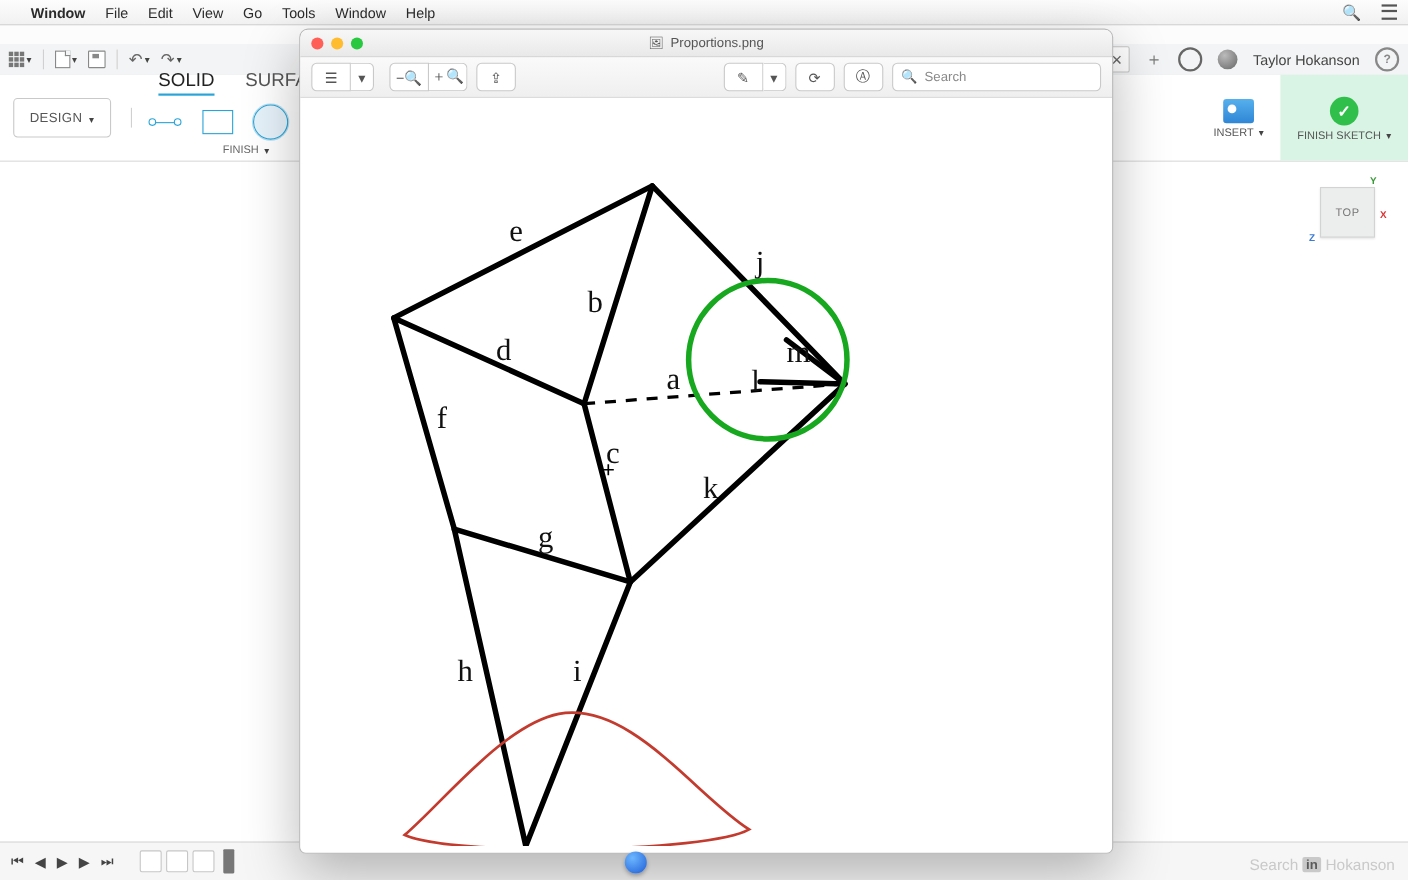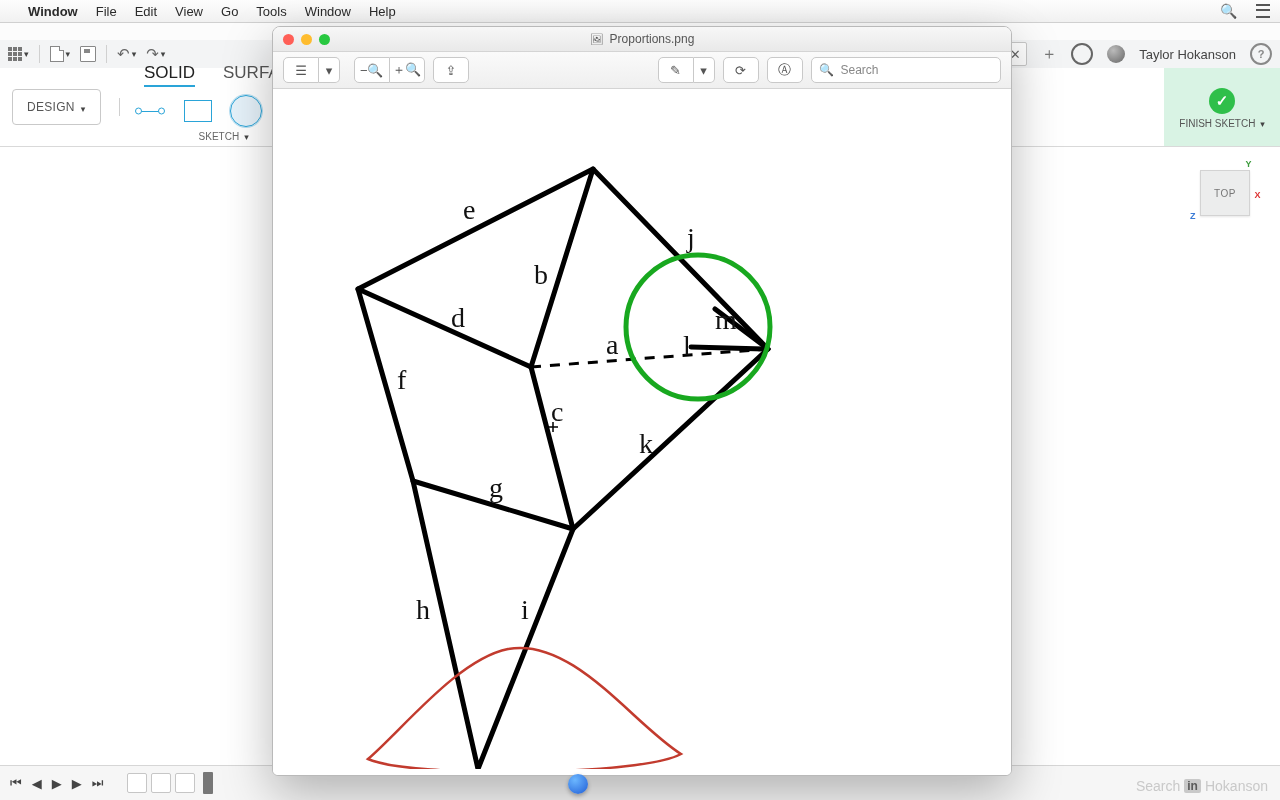--- a/index.html
+++ b/index.html
@@ -226,27 +226,31 @@
       <span class="circle-tool"></span>
       <span class="spline-tool">
         <svg viewBox="0 0 34 20">
             <path d="M2,16 C10,2 24,20 32,5" stroke="#2aa4d8" fill="none" stroke-width="1.3"></path>
         <circle cx="2" cy="16" r="2" fill="#fff" stroke="#2aa4d8"></circle>
             <circle cx="32" cy="5" r="2" fill="#fff" stroke="#2aa4d8"></circle>
           </svg>
       </span>
     </div>
     <div class="foot-label">
-      <span>SKETCH</span>
+      <span>FINISH</span>
         <span class="caret">▾</span>
       </div>
   </div>
 
   <div class="spacer"></div>
 
+  <div class="rcol">
+    <span class="insert-icon"></span>
+    <span><span>INSERT</span> <span class="caret">▾</span></span>
+  </div>
   <div class="rcol finish" style="min-width:96px;">
     <span class="finish-icon">✓</span>
     <span><span>FINISH SKETCH</span> <span class="caret">▾</span></span>
   </div>
 </div>
 
 <div class="canvas"></div>
 <div class="viewcube">
   <span>TOP</span>
   <span class="axis-lbl" style="right:-12px;top:44%;color:#d33;">X</span>

